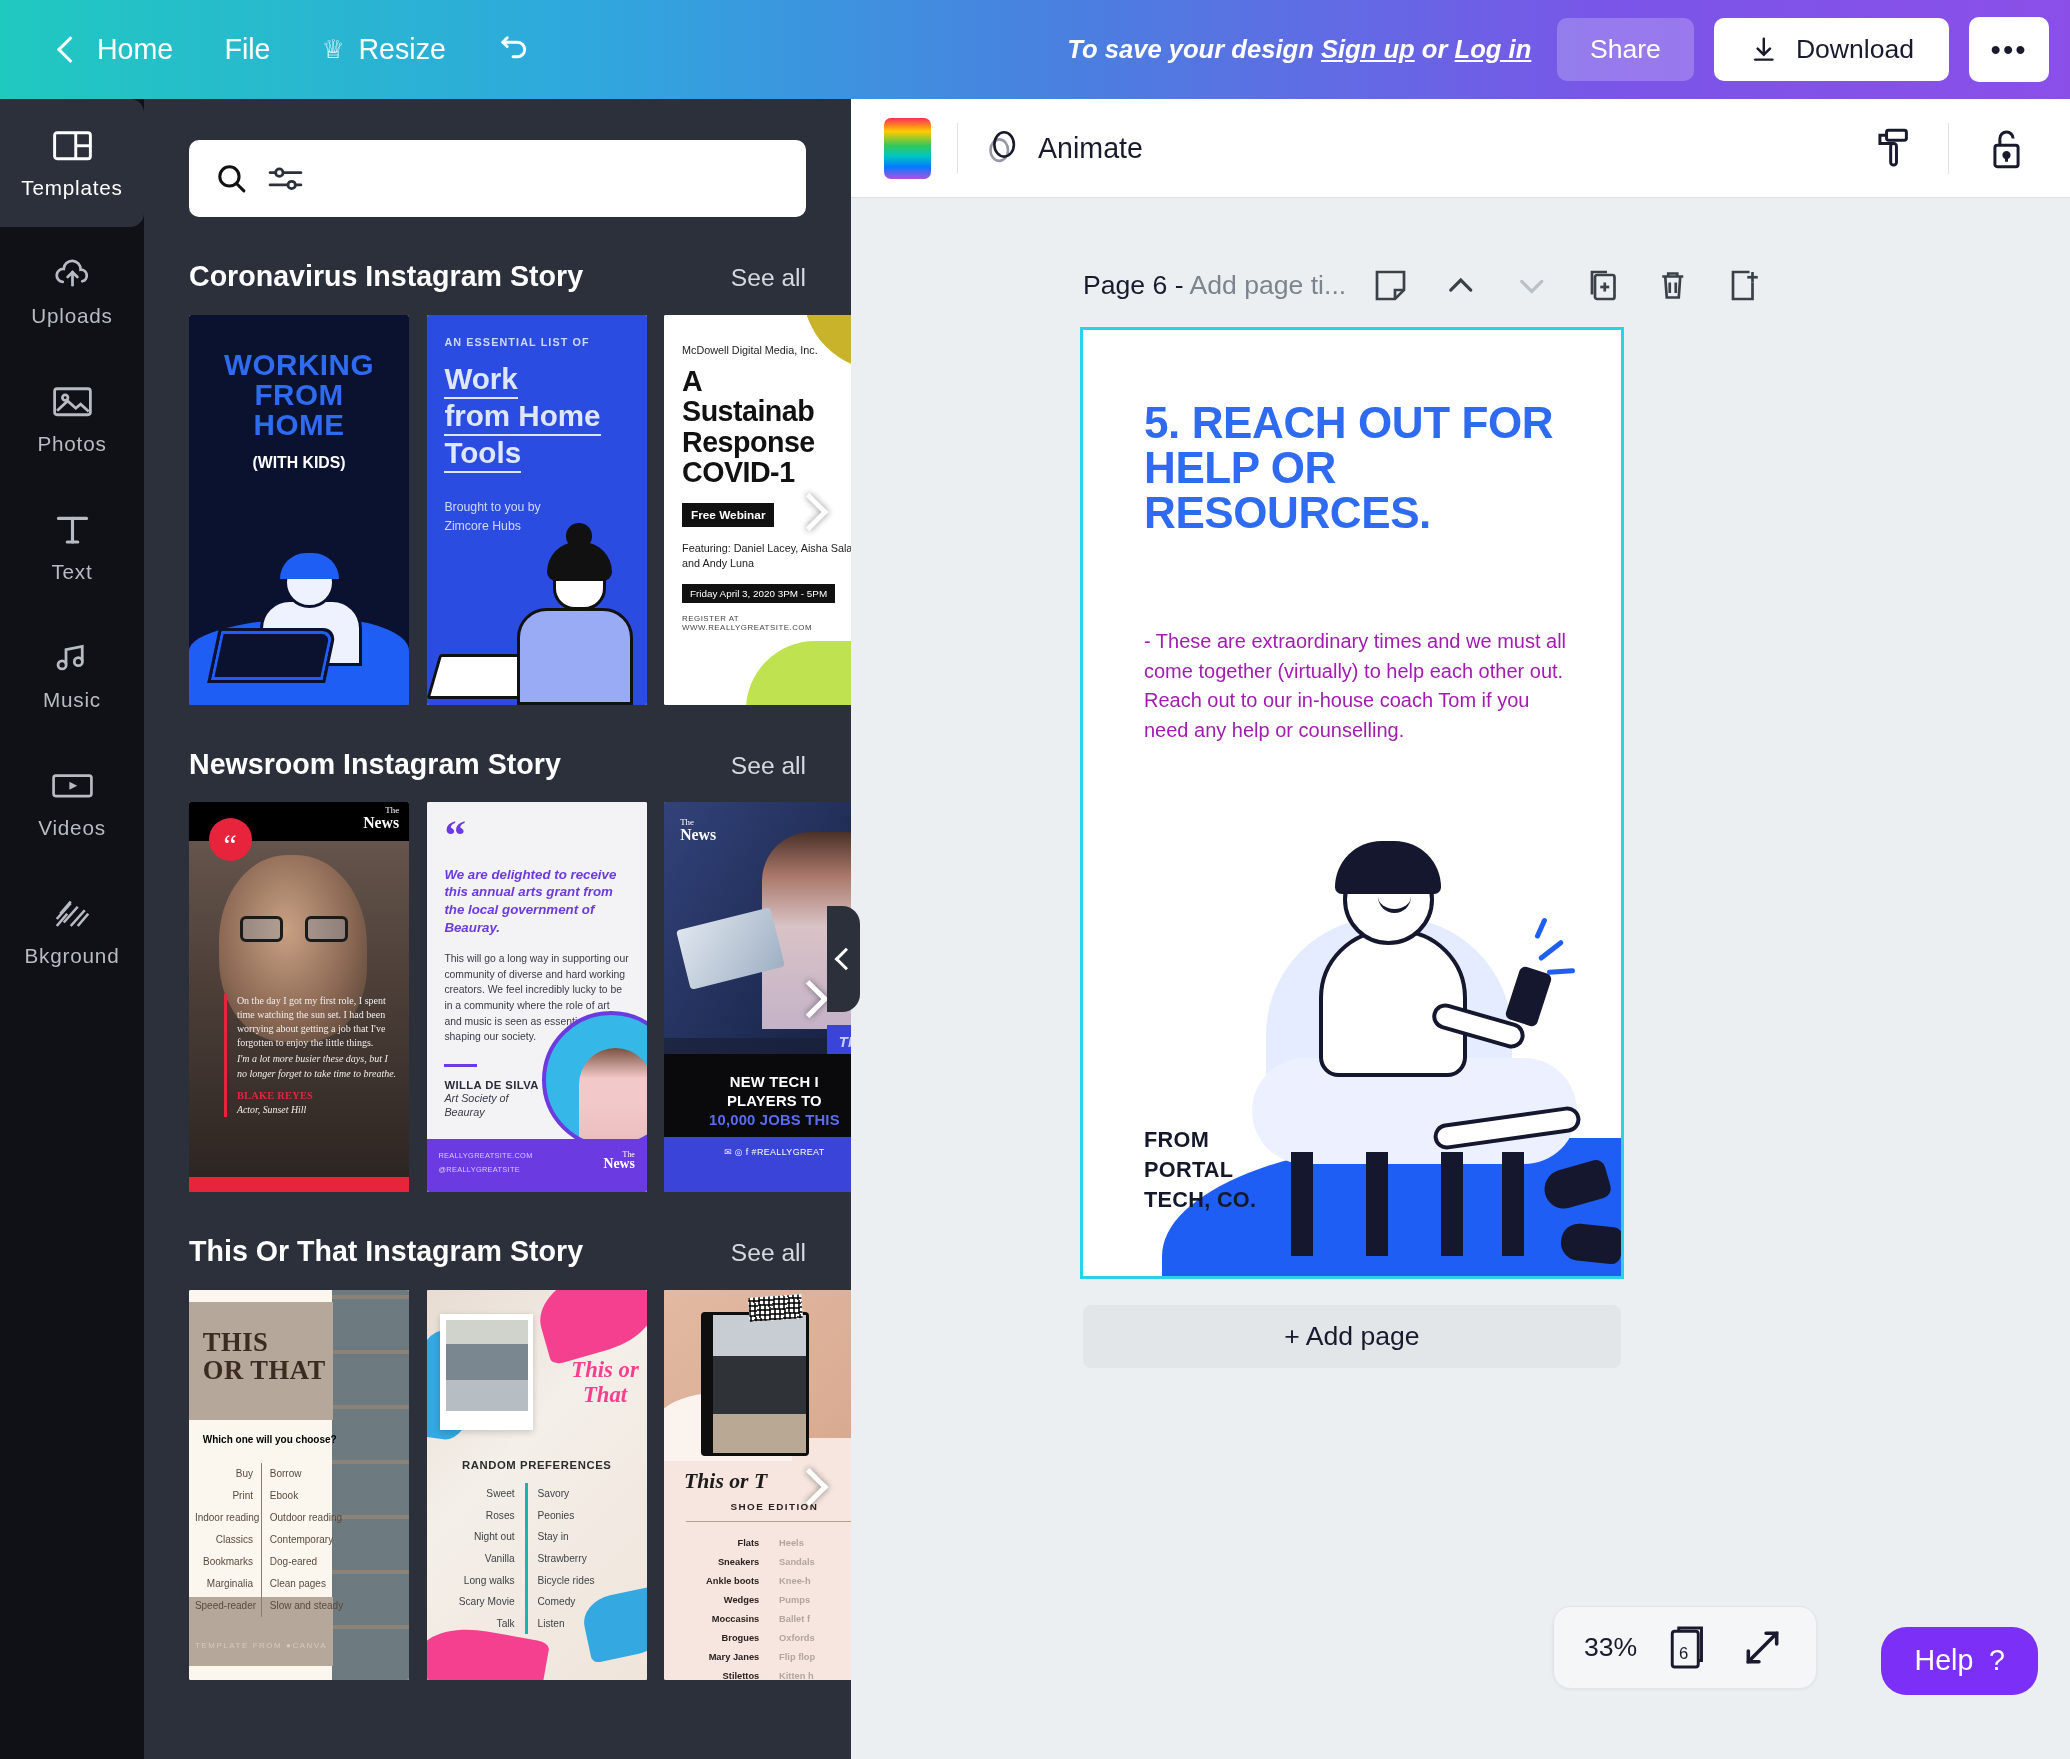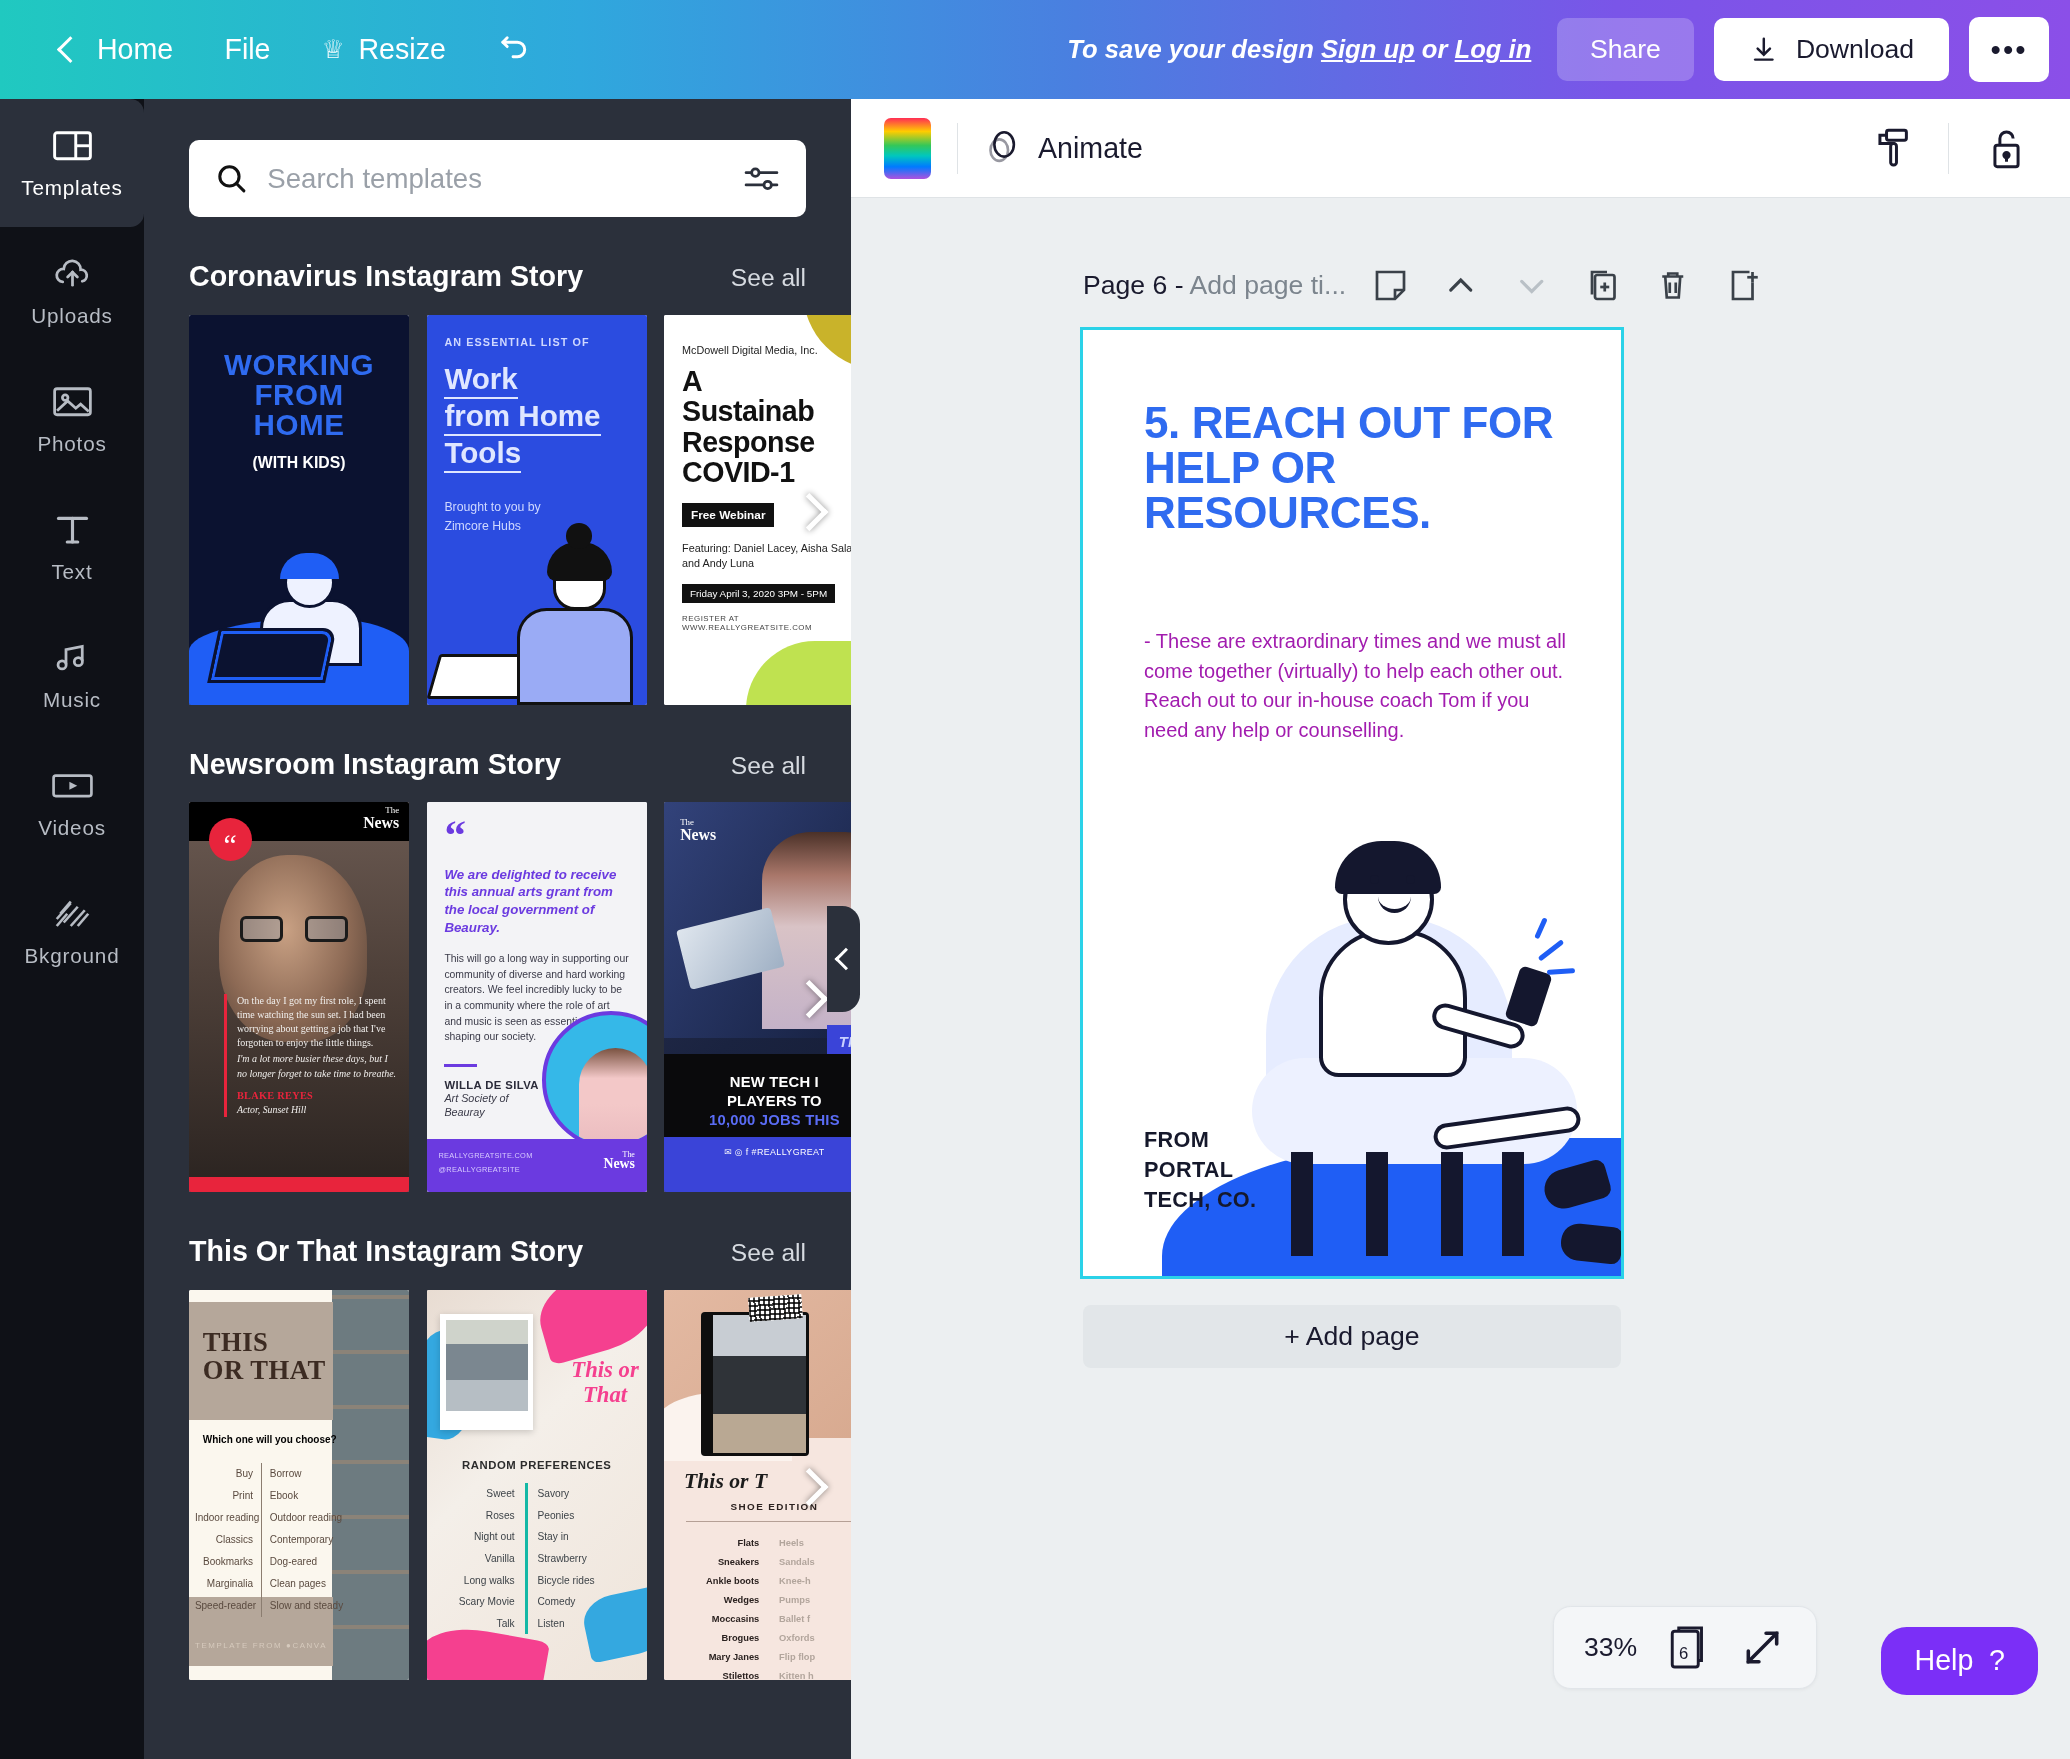--- a/index.html
+++ b/index.html
@@ -509,21 +509,20 @@
   </div>
 
   <div class="panel">
 
     <div class="searchwrap">
       <div class="searchbar">
         <svg width="33" height="33" viewBox="0 0 24 24" fill="none" stroke="#111" stroke-width="2.2" stroke-linecap="round">
           <circle cx="10.5" cy="10.5" r="7"></circle>
             <line x1="15.6" y1="15.6" x2="21" y2="21"></line>
         </svg>
-        <input type="text" placeholder="Search templates" style="">
         <svg width="37" height="29.6" viewBox="0 0 24 18" fill="none" stroke="#2b303b" stroke-width="1.8" stroke-linecap="round">
           <line x1="2" y1="5" x2="22" y2="5"></line>
             <line x1="2" y1="13" x2="22" y2="13"></line>
           <circle cx="8" cy="5" r="2.4" fill="#fff"></circle>
             <circle cx="16" cy="13" r="2.4" fill="#fff"></circle>
         </svg>
       </div>
     </div>
 
     <div class="sectitle-row">

